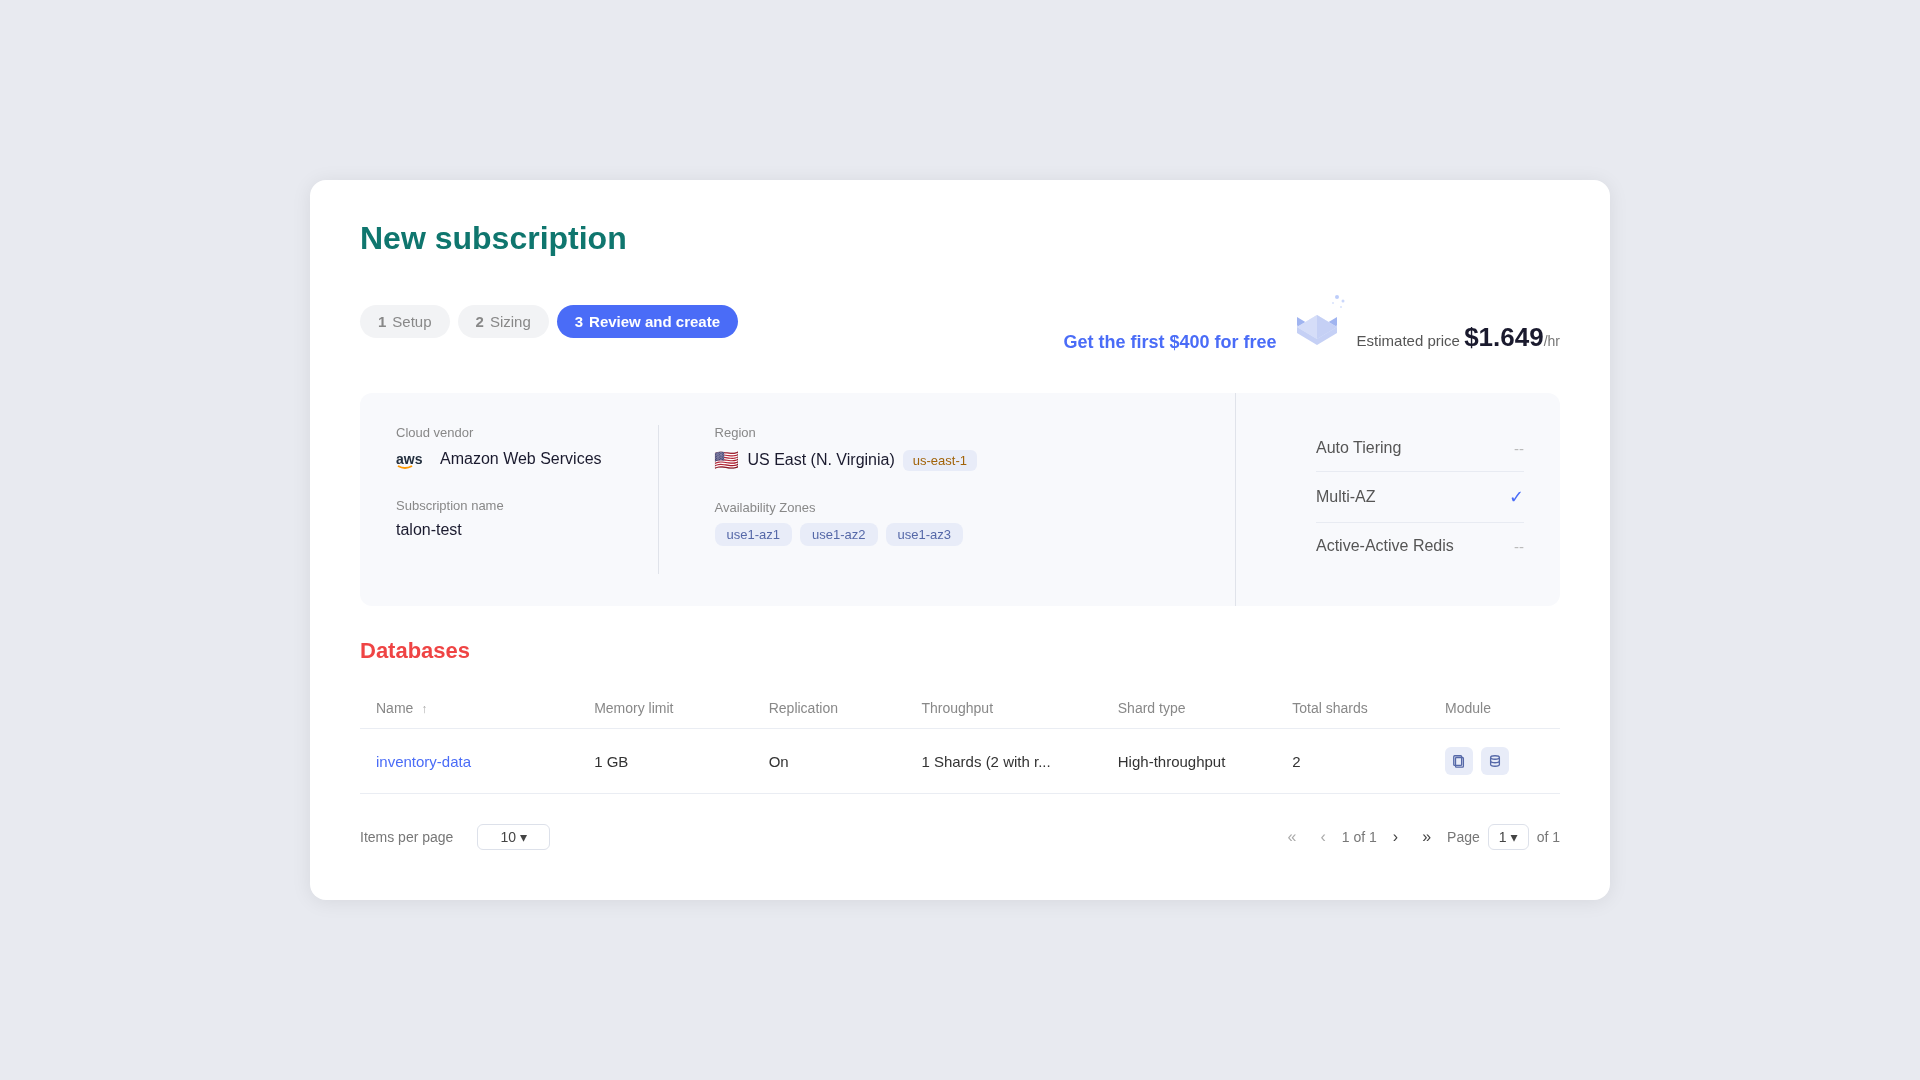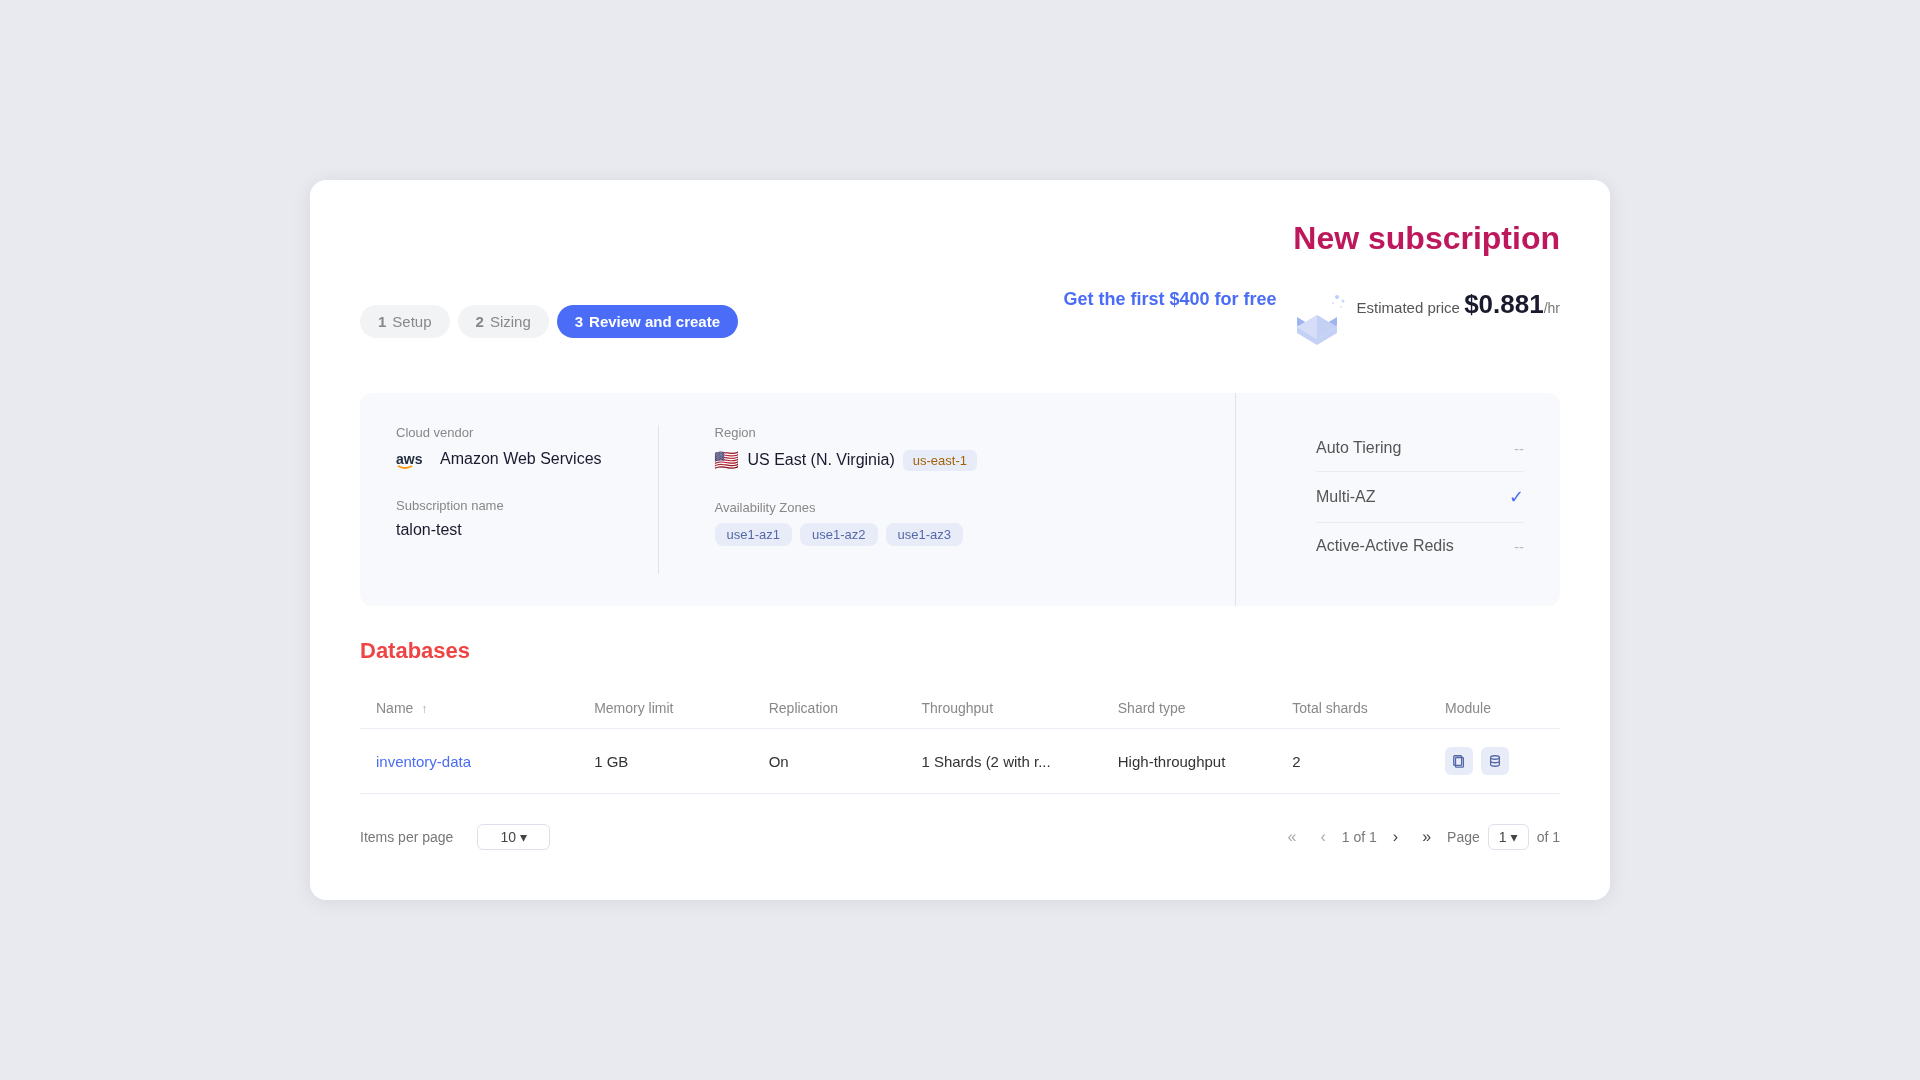--- a/index.html
+++ b/index.html
@@ -13,24 +13,24 @@
       padding: 20px;
     }
     .main-card {
       background: #fff;
       border-radius: 16px;
       width: 1300px;
       padding: 40px 50px 50px;
       box-shadow: 0 2px 20px rgba(0,0,0,0.08);
     }
     .page-title {
-      text-align: right;
+      text-align: left;
       font-size: 32px;
       font-weight: 600;
-      color: #be185d;
+      color: #0f766e;
       margin-bottom: 32px;
     }
     .top-bar {
       display: flex;
       align-items: center;
       justify-content: space-between;
       margin-bottom: 40px;
     }
     .steps {
       display: flex;
@@ -55,21 +55,21 @@
     .step-active {
       background: #4a6cf7;
       color: #fff;
       font-weight: 600;
     }
     .step-number {
       font-weight: 600;
     }
     .right-info {
       display: flex;
-      align-items: flex-start;
+      align-items: flex-end;
       gap: 8px;
     }
     .free-offer {
       font-size: 15px;
       color: #555;
     }
     .free-offer span {
       color: #4a6cf7;
       font-weight: 700;
       font-size: 18px;
@@ -344,21 +344,21 @@
 
             <path d="M24 8L4 20L24 32L44 20L24 8Z" fill="#e0e8fc"></path>
             <path d="M24 8L44 20L24 32L24 8Z" fill="#c5d0f5"></path>
             <path d="M4 20L24 8L24 32L4 20Z" fill="#d5ddf8"></path>
           </g>
         </svg>
       </div>
 
       <div class="estimated-price">
         <span>Estimated price</span>
-        <strong>$0.881</strong><span class="per-hr">/hr</span>
+        <strong>$1.649</strong><span class="per-hr">/hr</span>
       </div>
     </div>
   </div>
 
   <div class="summary-card">
 
     <div class="summary-left">
       <div style="display: flex; gap: 48px;">
 
         <div>

